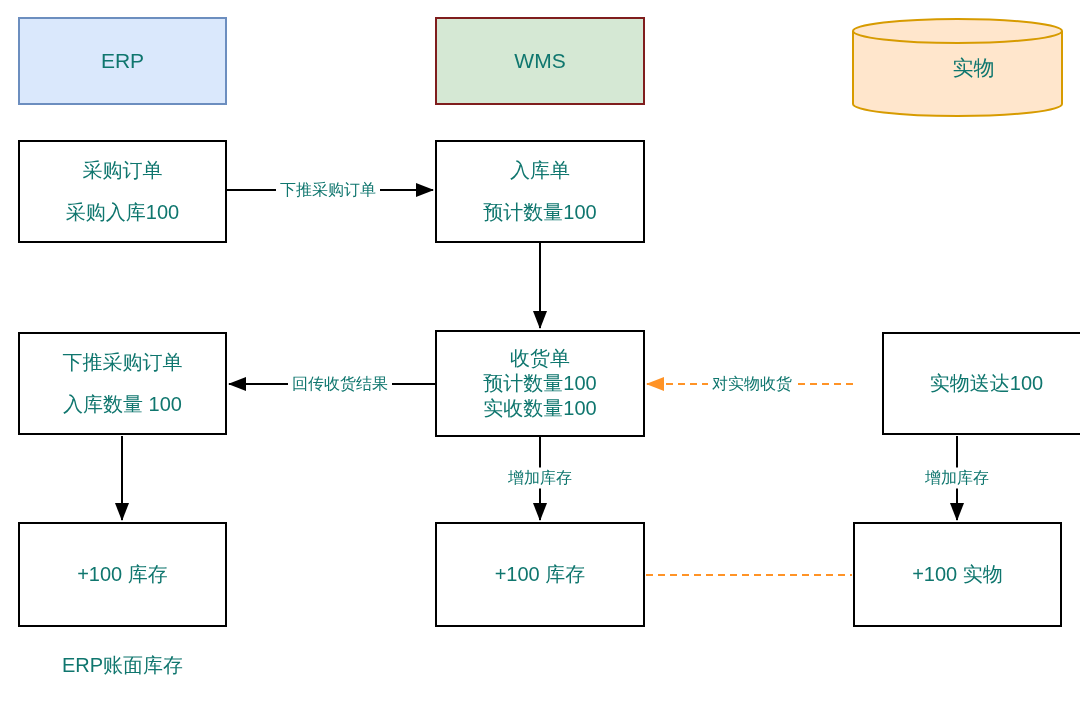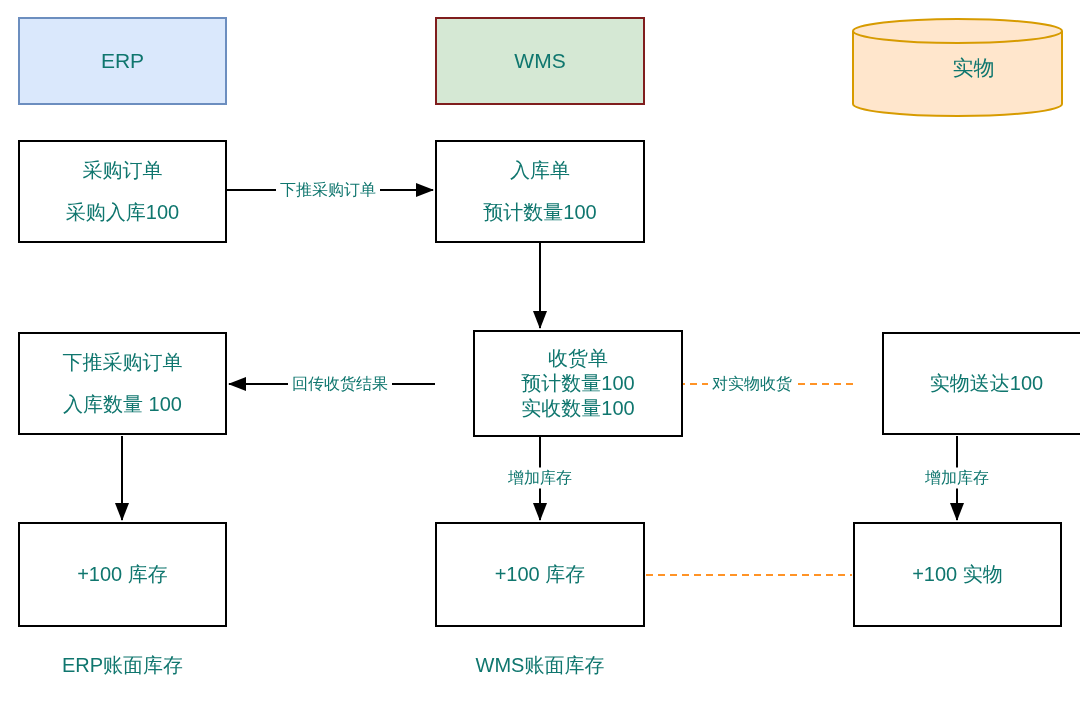--- a/index.html
+++ b/index.html
@@ -28,21 +28,21 @@
     border: 2px solid #000000;
     display: flex;
     flex-direction: column;
     align-items: center;
     justify-content: center;
     text-align: center;
     font-size: 20px;
     line-height: 25px;
   }
   .node.gap2 { gap: 17px; }   
-  .node.tight { gap: 0; margin-left: 38px; }     
+  .node.tight { gap: 0; }     
   .header-node {
     position: absolute;
     box-sizing: border-box;
     display: flex;
     align-items: center;
     justify-content: center;
     text-align: center;
     font-size: 21px;
   }
   .erp-header   { background: #dae8fc; border: 2px solid #6c8ebf; }
@@ -166,16 +166,15 @@
   <div class="edge-label" style="left:340px; top:384px;">回传收货结果</div>
 
   <div class="edge-label" style="left:752px; top:384px;">对实物收货</div>
 
   <div class="edge-label" style="left:540px; top:478px;">增加库存</div>
 
   <div class="edge-label" style="left:957px; top:478px;">增加库存</div>
 
   <div class="caption" style="left:18px; top:652px; width:209px;">ERP账面库存</div>
 
-  <div class="caption" style="left:435px; top:652px; width:210px;">WMS账面库存</div>
 
 
 </div>
 
 </body></html>

